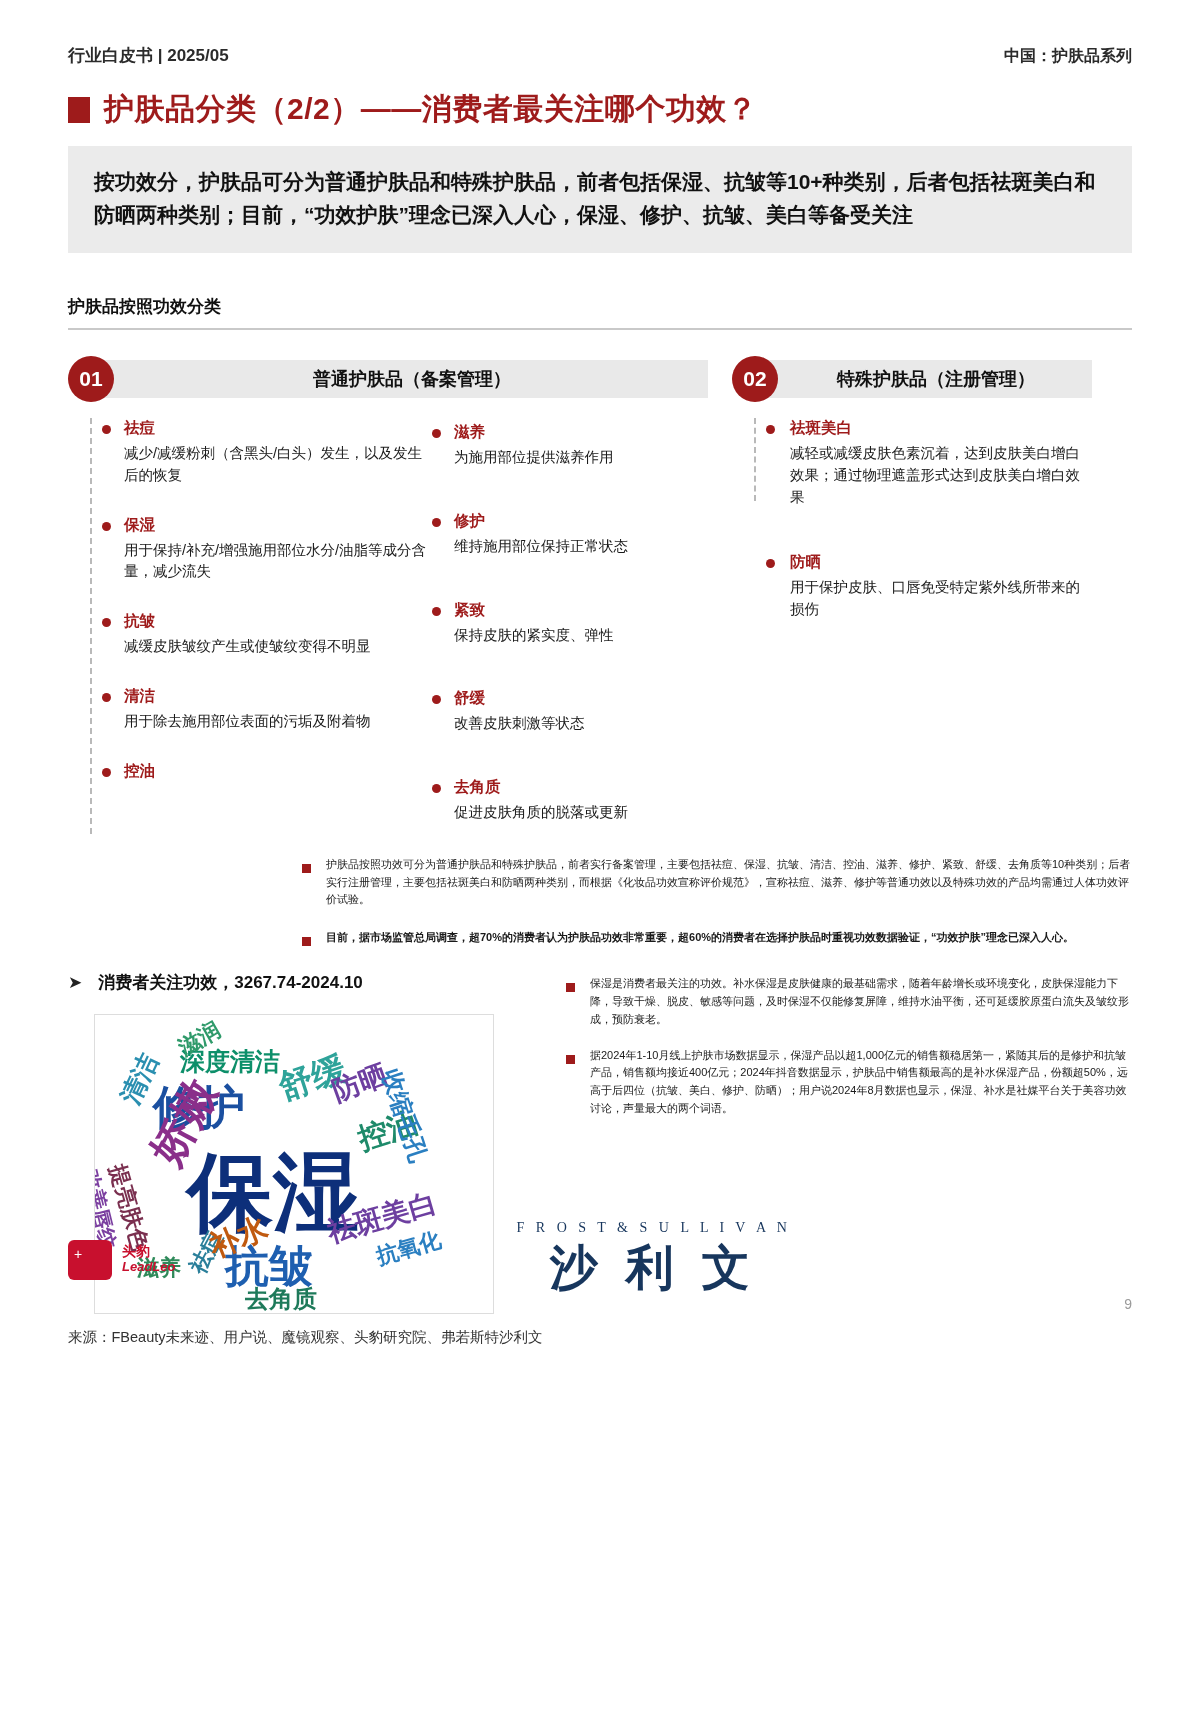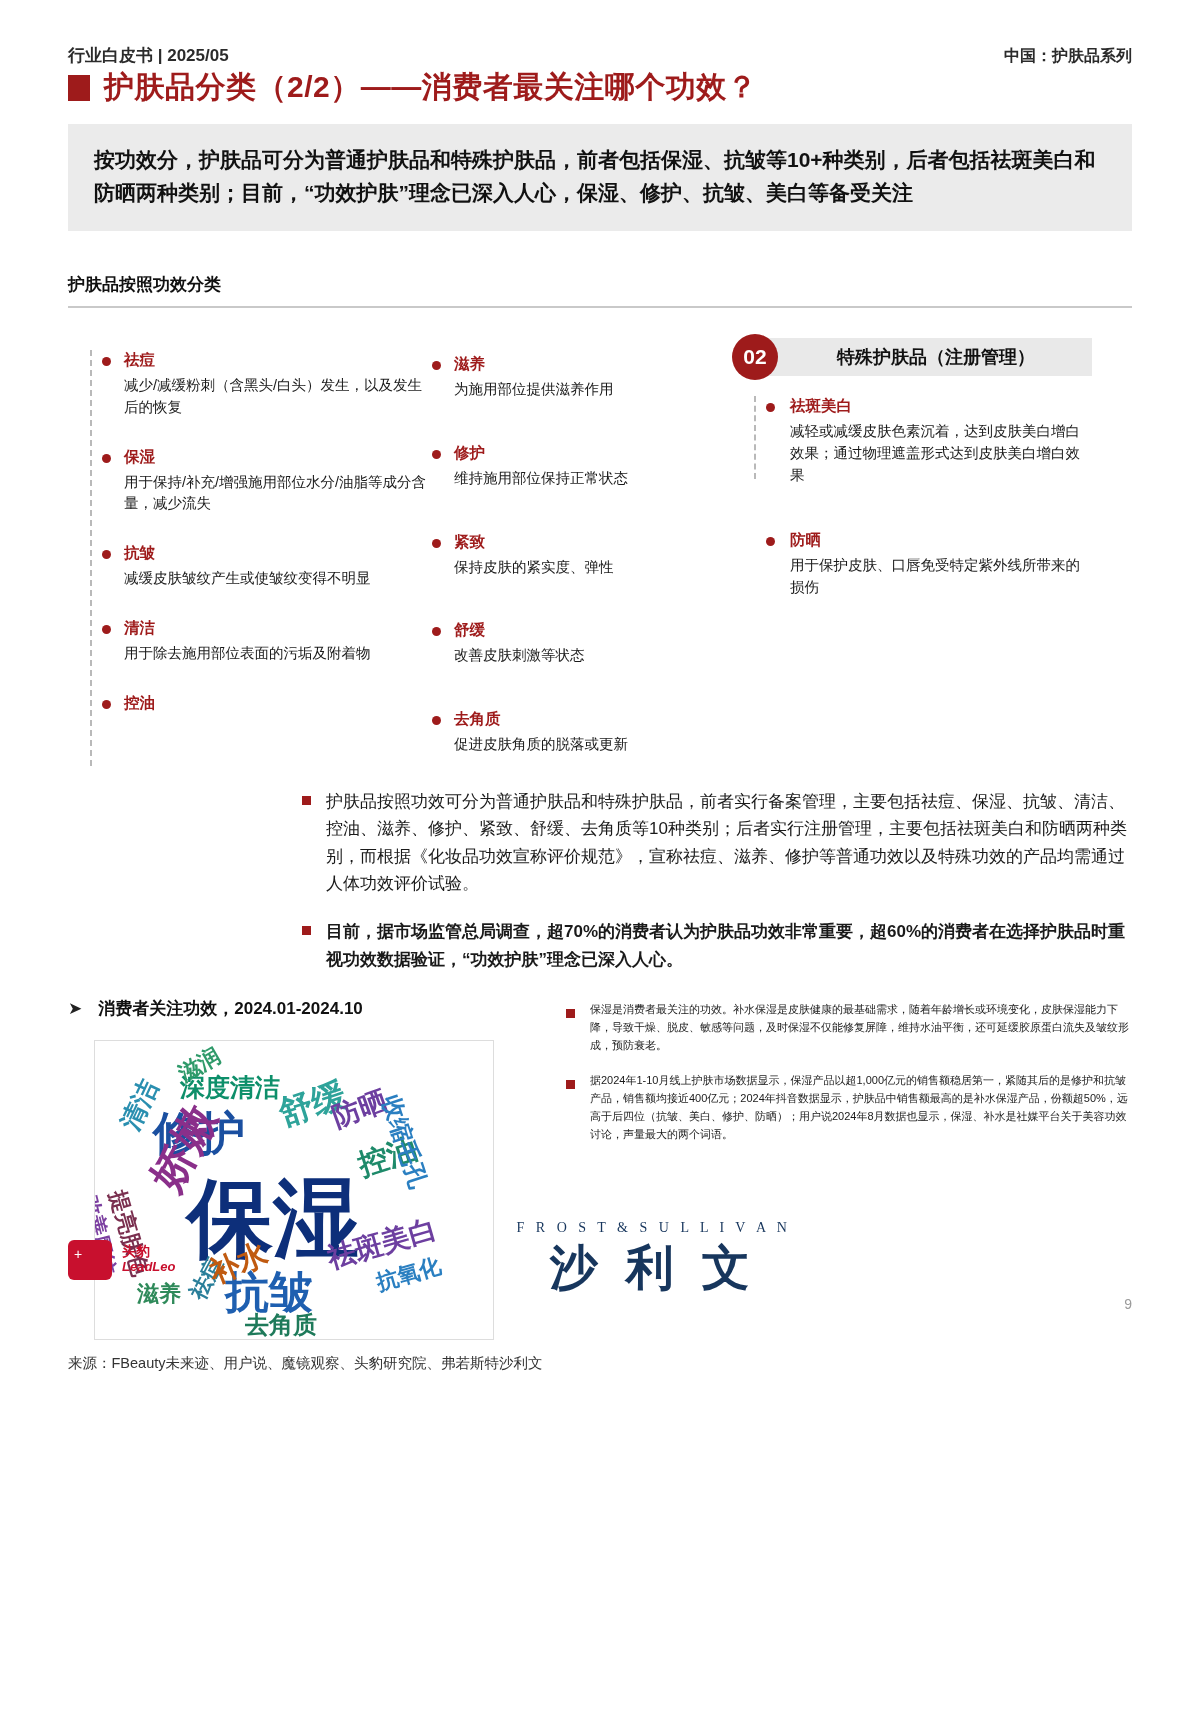--- a/index.html
+++ b/index.html
@@ -12,21 +12,21 @@
     position: relative;
     overflow: hidden;
   }
   .page { position: relative; width: 1200px; height: 1334px; padding: 0 68px; }
 
   
   .topbar { display:flex; justify-content:space-between; align-items:flex-end;
             padding-top: 44px; font-size: 17px; font-weight: bold; color:#2b2b2b; }
   .topbar .right { font-size: 16px; font-weight: bold; }
 
-  .title-row { display:flex; align-items:center; }
+  .title-row { display:flex; align-items:center; margin-top: 22px; }
   .title-square { width: 22px; height: 26px; background:#9e1b1b; margin-right: 14px; }
   .title-text { font-size: 30px; font-weight: bold; color:#9e1b1b; letter-spacing:0.5px; }
 
   .summary { background:#ebebeb; margin-top: 16px; padding: 20px 26px 22px 26px;
              font-size: 21px; line-height: 1.55; font-weight: bold; color:#111; }
 
   .section-title { margin-top: 42px; font-size: 17px; font-weight: bold; color:#111; }
   .section-rule { border-bottom: 2px solid #c9c9c9; margin-top: 10px; }
 
   
@@ -53,21 +53,21 @@
   .item:before { content:""; position:absolute; left: 0; top: 7px; width: 9px; height: 9px;
                  background:#9e1b1b; border-radius:50%; }
   .item .h { color:#9e1b1b; font-weight: bold; font-size: 15.5px; margin-bottom: 4px; }
   .item .d { color:#1a1a1a; font-size: 14.5px; line-height: 1.5; }
 
   .right .item { padding-left: 24px; }
 
   
   .notes { margin-top: 4px; padding-left: 232px; }
   .note { position: relative; padding-left: 26px; margin-bottom: 20px;
-          font-size: 17px; line-height: 1.62; }
+          font-size: 11px; line-height: 1.62; }
   .note:before { content:""; position:absolute; left:2px; top: 8px; width:9px; height:9px; background:#9e1b1b; }
 
   
   .lower { display:flex; margin-top: 24px; gap: 26px; }
   .lower-left { width: 470px; }
   .lower-right { flex:1; padding-top: 4px; }
 
   .arrow-head { display:flex; align-items:center; font-size: 17px; font-weight:bold; color:#111; }
   .arrow-head .ar { color:#222; margin-right: 16px; font-size: 17px; }
 
@@ -108,20 +108,24 @@
   </div>
 
   <div class="summary">按功效分，护肤品可分为普通护肤品和特殊护肤品，前者包括保湿、抗皱等10+种类别，后者包括祛斑美白和防晒两种类别；目前，“功效护肤”理念已深入人心，保湿、修护、抗皱、美白等备受关注</div>
 
   <div class="section-title">护肤品按照功效分类</div>
   <div class="section-rule"></div>
 
   <div class="cards">
 
     <div class="card left">
+      <div class="card-head">
+        <div class="badge">01</div>
+        <div class="head-bar">普通护肤品（备案管理）</div>
+      </div>
       <div class="card-body">
         <div class="dashline"></div>
         <div class="cols">
           <div class="col first">
             <div class="item">
               <div class="h">祛痘</div>
               <div class="d">减少/减缓粉刺（含黑头/白头）发生，以及发生后的恢复</div>
             </div>
             <div class="item">
               <div class="h">保湿</div>
@@ -186,21 +190,21 @@
 
   <div class="notes">
     <div class="note">护肤品按照功效可分为普通护肤品和特殊护肤品，前者实行备案管理，主要包括祛痘、保湿、抗皱、清洁、控油、滋养、修护、紧致、舒缓、去角质等10种类别；后者实行注册管理，主要包括祛斑美白和防晒两种类别，而根据《化妆品功效宣称评价规范》，宣称祛痘、滋养、修护等普通功效以及特殊功效的产品均需通过人体功效评价试验。</div>
     <div class="note" style="font-weight:bold">目前，据市场监管总局调查，超70%的消费者认为护肤品功效非常重要，超60%的消费者在选择护肤品时重视功效数据验证，“功效护肤”理念已深入人心。</div>
   </div>
 
   <div class="lower">
     <div class="lower-left">
       <div class="arrow-head">
         <span class="ar">➤</span>
-        <span>消费者关注功效，2024.01-2024.10</span>
+        <span>消费者关注功效，3267.74-2024.10</span>
       </div>
       <div class="cloud" id="cloud">
           <span class="w" style="left: 92px; top: 120px; font-size: 86px; color: rgb(13, 47, 122); transform: rotate(0deg); transform-origin: left top;">保湿</span>
           <span class="w" style="left: 58px; top: 62px; font-size: 46px; color: rgb(26, 79, 160); transform: rotate(0deg); transform-origin: left top;">修护</span>
           <span class="w" style="left: 130px; top: 222px; font-size: 44px; color: rgb(30, 95, 176); transform: rotate(0deg); transform-origin: left top;">抗皱</span>
           <span class="w" style="left: 85px; top: 30px; font-size: 25px; color: rgb(13, 143, 106); transform: rotate(0deg); transform-origin: left top;">深度清洁</span>
           <span class="w" style="left: 178px; top: 52px; font-size: 34px; color: rgb(46, 163, 154); transform: rotate(-18deg); transform-origin: left top;">舒缓</span>
           <span class="w" style="left: 232px; top: 60px; font-size: 28px; color: rgb(109, 63, 160); transform: rotate(-20deg); transform-origin: left top;">防晒</span>
           <span class="w" style="left: 258px; top: 106px; font-size: 30px; color: rgb(30, 138, 106); transform: rotate(-18deg); transform-origin: left top;">控油</span>
           <span class="w" style="left: 310px; top: 50px; font-size: 24px; color: rgb(42, 127, 193); transform: rotate(72deg); transform-origin: left top;">收缩毛孔</span>

